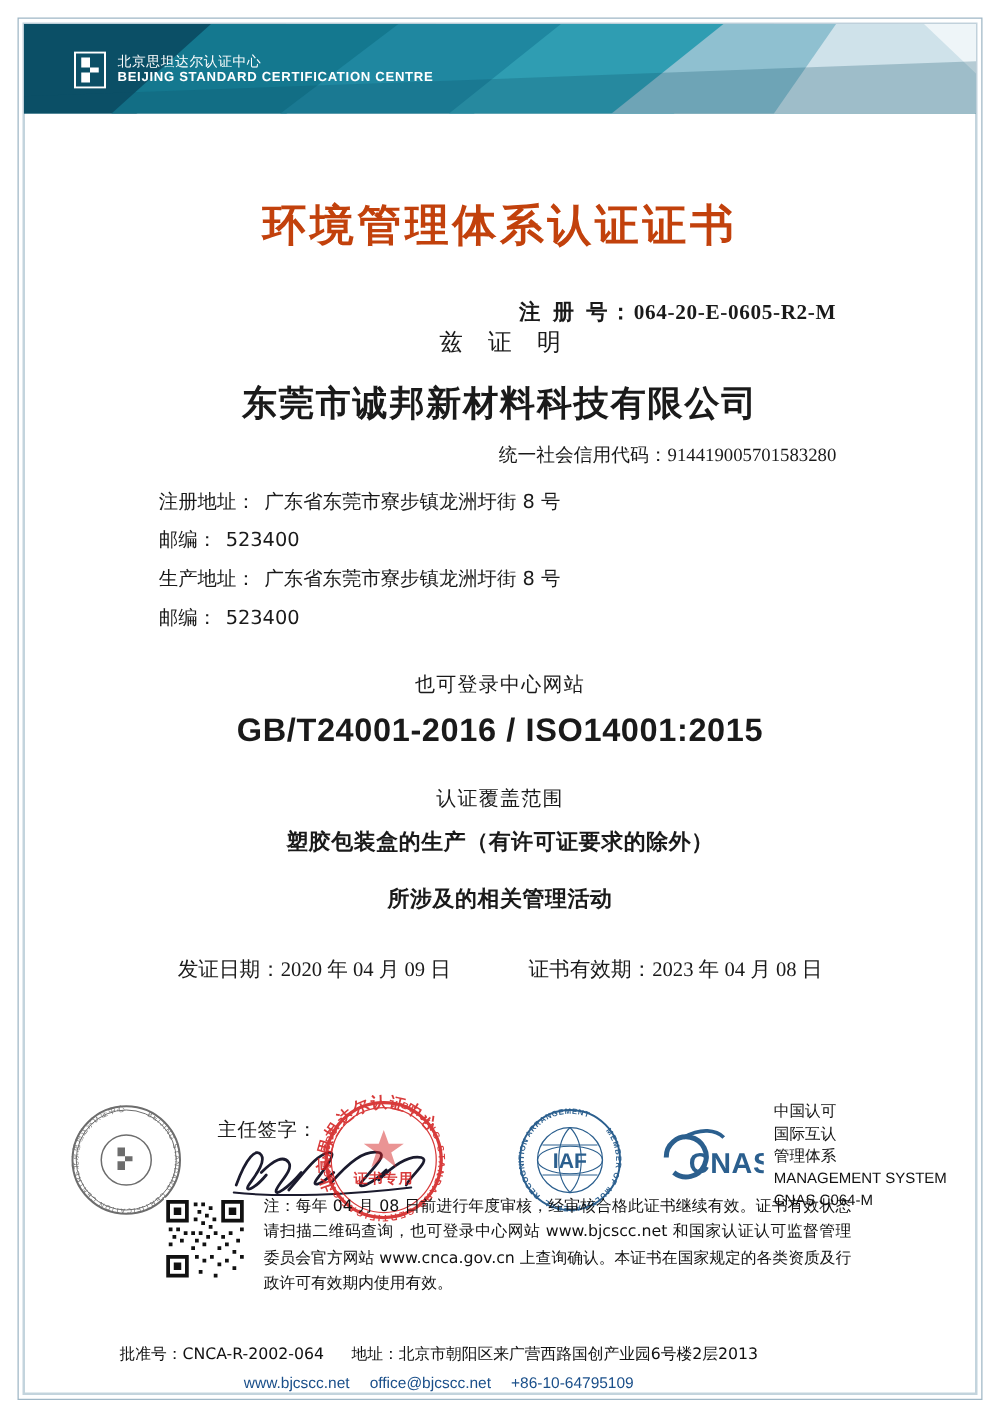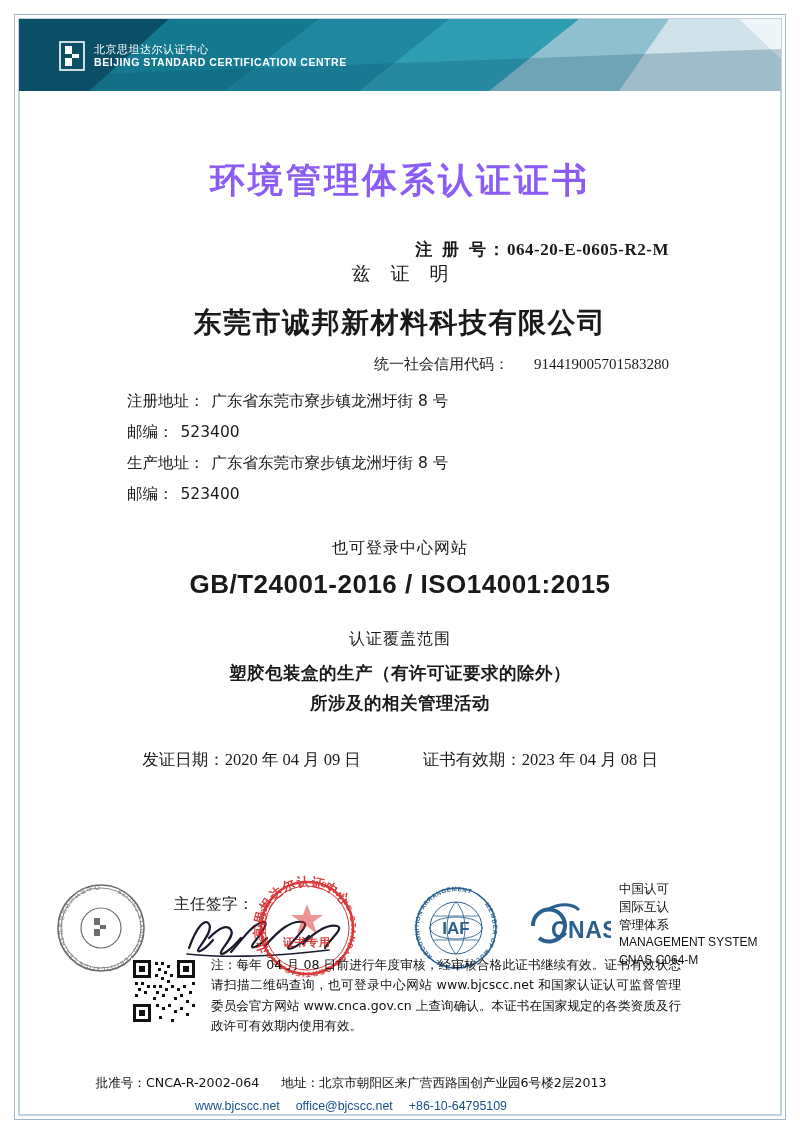--- a/index.html
+++ b/index.html
@@ -71,21 +71,21 @@
     position: absolute;
     left: 19px; top: 95px;
     width: 762px;
   }
   .cert-title {
     text-align: center;
     font-family: "DejaVu Sans", sans-serif;
     font-weight: bold;
     font-size: 35px;
     letter-spacing: 3px;
-    color: #8b5cf6;
+    color: #c2410c;
     margin-top: 62px;
   }
   .reg-no {
     text-align: right;
     margin-top: 34px;
     padding-right: 112px;
     font-size: 17px;
     font-weight: bold;
     font-family: "DejaVu Sans", sans-serif;
     letter-spacing: 0.5px;
@@ -107,21 +107,21 @@
     font-size: 28px;
     letter-spacing: 1.5px;
   }
   .credit-code {
     text-align: right;
     padding-right: 112px;
     margin-top: 13px;
     font-size: 15px;
     font-family: "DejaVu Sans", sans-serif;
   }
-  .credit-code .code-val { font-family: "Liberation Serif", serif; margin-left: 25px; }
+  .credit-code .code-val { font-family: "Liberation Serif", serif; }
   .addr-block {
     margin-top: 12px;
     padding-left: 108px;
     font-family: "DejaVu Sans", sans-serif;
     font-size: 15.5px;
     line-height: 2.0;
   }
   .addr-line .lbl { letter-spacing: 0px; }
   .addr-line .val { margin-left: 7px; }
   .std-intro {
@@ -147,21 +147,21 @@
     letter-spacing: 1px;
   }
   .scope-line {
     text-align: center;
     margin-top: 11px;
     font-family: "DejaVu Sans", sans-serif;
     font-weight: bold;
     font-size: 17.5px;
     letter-spacing: 0.5px;
   }
-  .scope-line.second { margin-top: 6px; }
+  .scope-line.second { margin-top: 22px; }
   .dates {
     display: flex;
     justify-content: center;
     gap: 62px;
     margin-top: 34px;
     font-family: "DejaVu Sans", sans-serif;
     font-size: 16.5px;
   }
   .dates .dv { font-family: "Liberation Serif", serif; }
   

